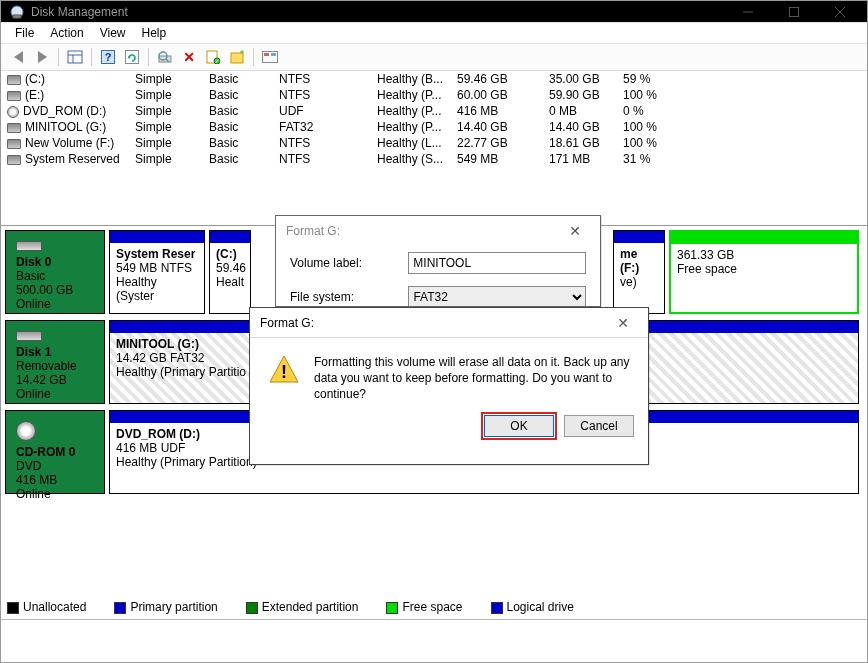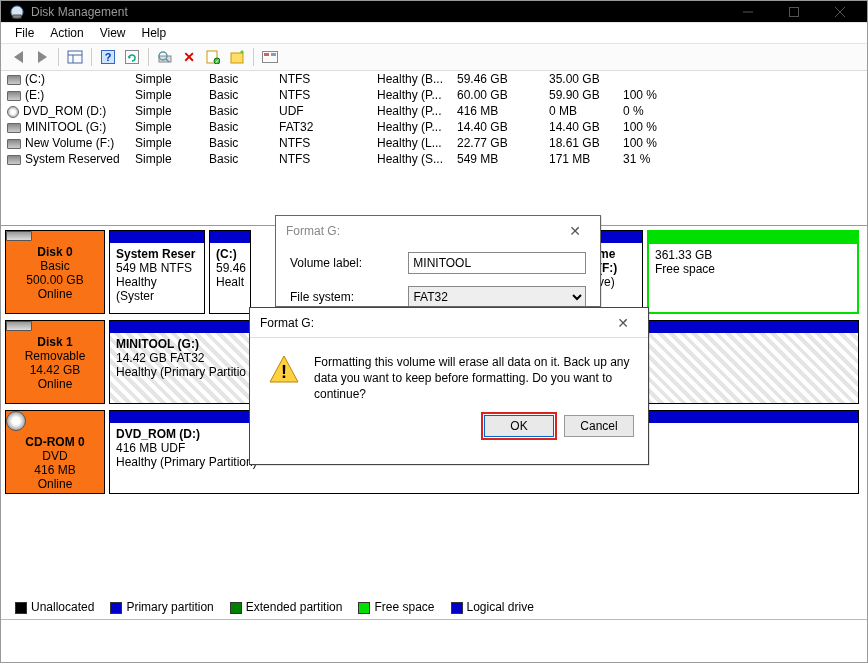--- a/index.html
+++ b/index.html
@@ -38,37 +38,37 @@
 .col-type { width: 70px; }
 .col-fs { width: 98px; }
 .col-status { width: 80px; }
 .col-cap { width: 92px; }
 .col-free { width: 74px; }
 .col-pct { width: 148px; }
 
 
 .disk-pane { border-top: 1px solid #999; margin-top: 58px; padding: 4px; background: #fff; }
 .disk-row { display: flex; gap: 4px; margin-bottom: 6px; height: 84px; }
-.disk-info { width: 100px; border: 1px solid #000; padding: 0; background: #f97316; text-align: center; }
+.disk-info { width: 100px; border: 1px solid #000; padding: 10px; background: #15803d; }
 .disk-info .dname { font-weight: bold; }
 .disk-info .dicon { width: 26px; height: 10px; background: linear-gradient(#999, #ddd); border: 1px solid #555; margin-bottom: 4px; border-radius: 1px; }
 .disk-info .dicon.cd { width: 20px; height: 20px; border-radius: 50%; background: radial-gradient(circle, #fff 30%, #aaa 70%); }
 .partitions { display: flex; flex: 1; }
 .partition { border: 1px solid #000; background: #fff; margin-right: 4px; display: flex; flex-direction: column; overflow: hidden; }
 .partition .stripe { height: 12px; }
 .partition .stripe.primary { background: #0000cc; }
 .partition .stripe.free { background: #00e000; }
 .partition .pbody { padding: 4px 6px; flex: 1; font-size: 12px; }
 .partition .pname { font-weight: bold; }
 .partition.hatched .pbody { background: repeating-linear-gradient(45deg, #fff, #fff 4px, #e5e5e5 4px, #e5e5e5 8px); }
 .partition.selected { border: 2px solid #00e000; }
 .partition.free.selected .stripe { background: #00e000; }
 
 
-.legend { position: absolute; bottom: 48px; left: 14px; display: flex; gap: 16px; align-items: center; font-size: 12px; }
+.legend { position: absolute; bottom: 48px; left: 6px; display: flex; gap: 28px; align-items: center; font-size: 12px; }
 .legend .swatch { width: 12px; height: 12px; display: inline-block; margin-right: 4px; vertical-align: middle; border: 1px solid #333; }
 .legend .black { background: #000; }
 .legend .blue { background: #0000cc; }
 .legend .dgreen { background: #008000; }
 .legend .lgreen { background: #00e000; }
 
 
 .bottom-line { position: absolute; bottom: 42px; left: 0; right: 0; height: 1px; background: #bbb; }
 
 
@@ -197,20 +197,21 @@
 <div class="volume-list">
   <div id="volume-rows">
       <div class="vrow">
         <div class="col-vol"><span class="vicon "></span>(C:)</div>
         <div class="col-layout">Simple</div>
         <div class="col-type">Basic</div>
         <div class="col-fs">NTFS</div>
         <div class="col-status">Healthy (B...</div>
         <div class="col-cap">59.46 GB</div>
         <div class="col-free">35.00 GB</div>
+        <div class="col-pct">59 %</div>
       </div>
       <div class="vrow">
         <div class="col-vol"><span class="vicon "></span>(E:)</div>
         <div class="col-layout">Simple</div>
         <div class="col-type">Basic</div>
         <div class="col-fs">NTFS</div>
         <div class="col-status">Healthy (P...</div>
         <div class="col-cap">60.00 GB</div>
         <div class="col-free">59.90 GB</div>
         <div class="col-pct">100 %</div>
@@ -289,21 +290,21 @@
           <div class="stripe primary"></div>
           <div class="pbody"></div>
         </div>
       <div class="partition" style="width:52px">
         <div class="stripe primary"></div>
         <div class="pbody">
             <div class="pname">me  (F:)</div>
             <div>ve)</div>
           </div>
       </div>
-      <div class="partition free selected" style="width:212px">
+      <div class="partition free selected" style="width:190px">
         <div class="stripe free"></div>
         <div class="pbody">
             <div>361.33 GB</div>
             <div>Free space</div>
           </div>
       </div>
     </div>
   </div>
 
   <div class="disk-row">

